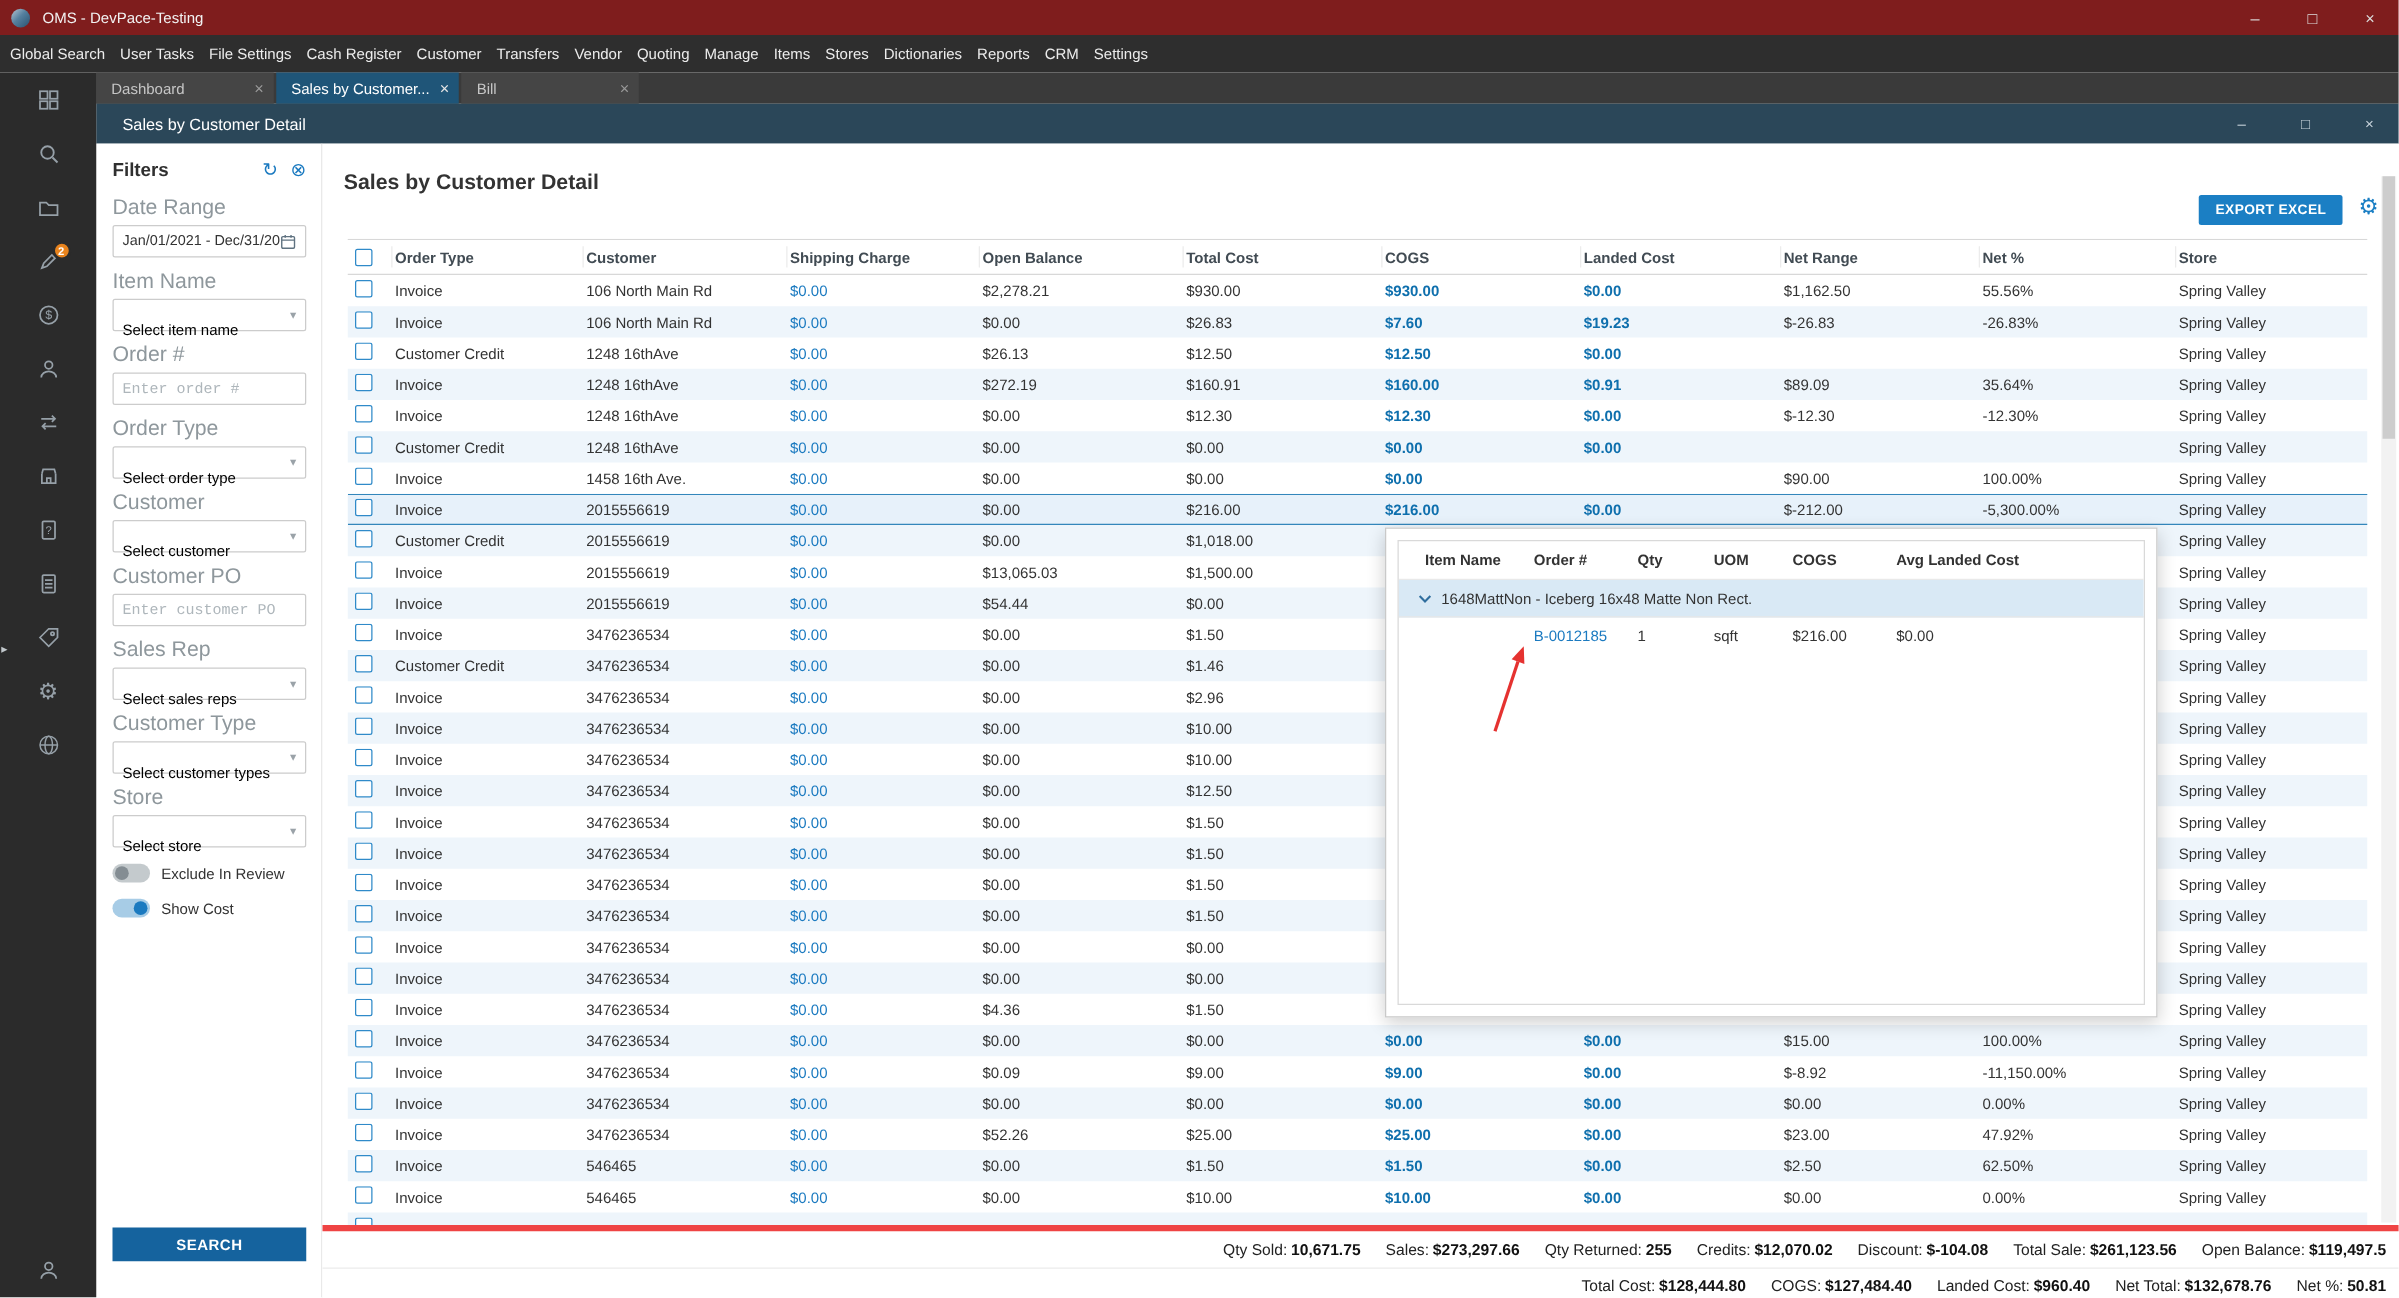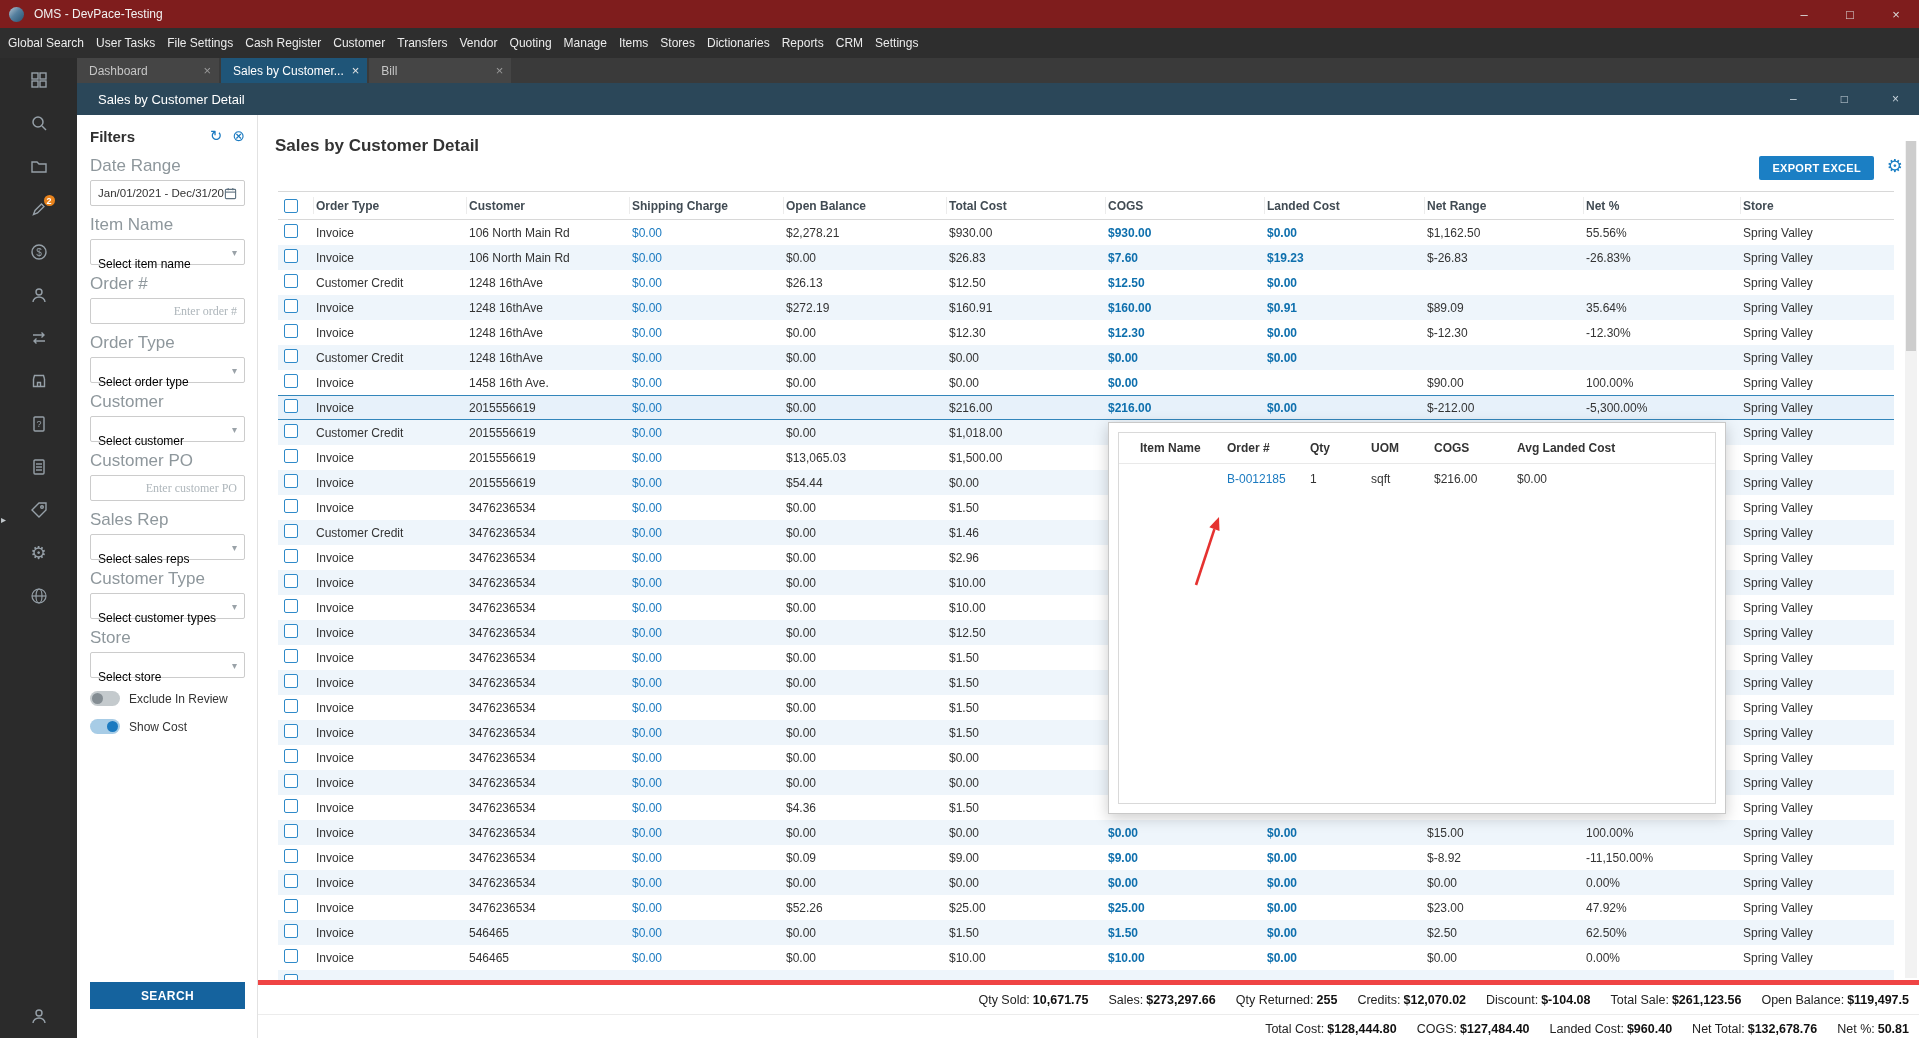--- a/index.html
+++ b/index.html
@@ -47,21 +47,21 @@
 
   
   .filters { width:181px; min-width:181px; border-right:1px solid #e2e2e2; display:flex; flex-direction:column;
              padding:12px 12px 29px 13px; background:#fff; }
   .filters-head { display:flex; align-items:center; margin-bottom:2px; }
   .filters-title { font-size:15px; font-weight:700; color:#2f2f2f; flex:1; }
   .ficon { color:#1b7ac0; font-size:15px; margin-left:10px; cursor:pointer; }
   .flabel { font-size:17px; color:#8e979c; margin:9px 0 4px; }
   .finput { height:26px; border:1px solid #ccc; border-radius:2px; display:flex; align-items:center;
             padding:0 7px; font-size:12px; color:#333; background:#fff; width:100%; }
-  input.finput { outline:none; font-family:Liberation Serif, serif;text-align:right; }
+  input.finput { outline:none; font-family:Liberation Mono, monospace; }
   input.finput::placeholder { color:#aeb6bb; }
   .placeholder { color:#000000; flex:1; overflow:hidden; white-space:nowrap;margin-top:24px; }
   .fvalue { flex:1; font-size:11.5px; white-space:nowrap; overflow:hidden; }
   .chevdn { color:#9aa2a8; font-size:10px; }
   .cal-icon { color:#5f7280; display:flex; }
   .toggle-row { display:flex; align-items:center; gap:9px; margin-top:13px; font-size:12px; color:#333; }
   .switch { width:30px; height:15px; border-radius:8px; background:#c4cacd; position:relative; flex:none; cursor:pointer; }
   .switch .knob { position:absolute; top:2px; left:2px; width:11px; height:11px; border-radius:50%; background:#848d93; }
   .switch.on { background:#a7cce6; }
   .switch.on .knob { left:auto; right:2px; background:#1b7ac0; }
@@ -800,20 +800,28 @@
 <div class="popup">
   <div class="popup-inner">
     <div class="popup-header">
         <div class="pcell">Item Name</div>
         <div class="pcell">Order #</div>
         <div class="pcell">Qty</div>
         <div class="pcell">UOM</div>
         <div class="pcell">COGS</div>
         <div class="pcell">Avg Landed Cost</div>
       </div>
+    <div class="prow group">
+      <span class="chev">
+        <svg width="12" height="12" viewBox="0 0 14 14" fill="none" stroke="currentColor" stroke-width="2">
+            <path d="M2 4.5l5 5 5-5"></path>
+          </svg>
+      </span>
+      <span>1648MattNon - Iceberg 16x48 Matte Non Rect.</span>
+    </div>
     <div class="prow detail">
       <div class="pcell"></div>
       <div class="pcell link">B-0012185</div>
       <div class="pcell">1</div>
       <div class="pcell">sqft</div>
       <div class="pcell">$216.00</div>
       <div class="pcell">$0.00</div>
     </div>
   </div>
 </div>

